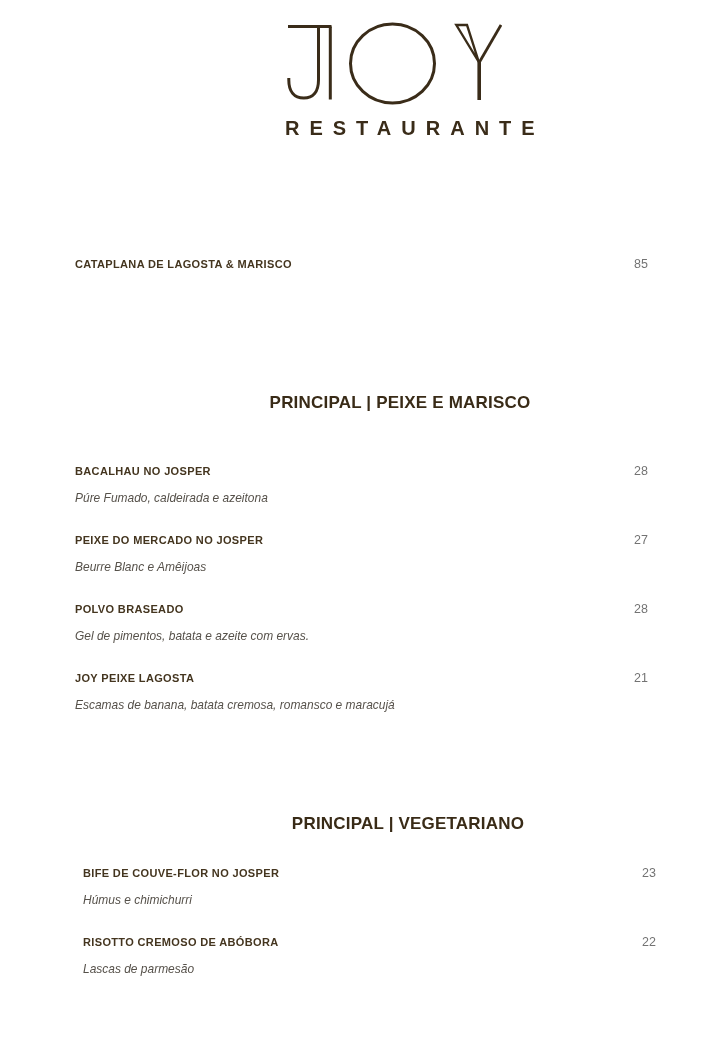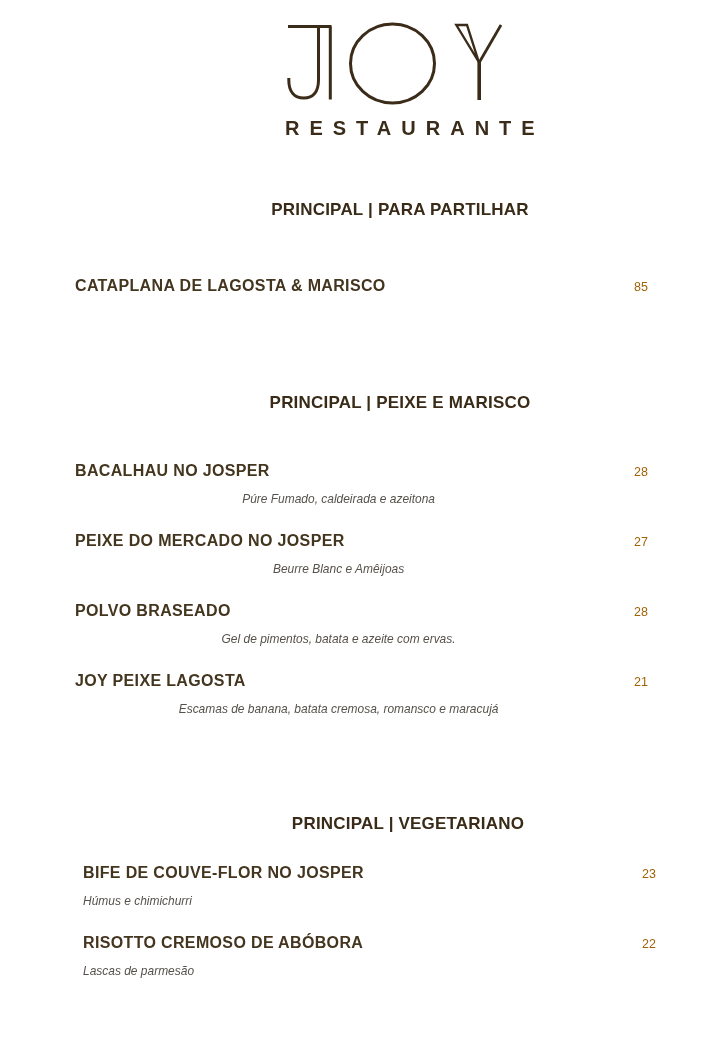--- a/index.html
+++ b/index.html
@@ -54,47 +54,47 @@
   }
   .item { margin-top: 26px; }
   .item:first-child { margin-top: 0; }
   .item-row {
     display: flex;
     justify-content: space-between;
     align-items: baseline;
     line-height: 16px;
   }
   .item-name {
-    font-size: 16px;
+    font-size: 11px;
     font-weight: bold;
     letter-spacing: 0.35px;
     color: #44351f;
     white-space: nowrap;
   }
   .item-price {
     font-size: 12.5px;
     font-weight: normal;
-    color: #a16207;
+    color: #737373;
   }
   .item-desc {
     margin-top: 11px;
     line-height: 16px;
     font-size: 13px;
     font-style: italic;
     color: #56514a;
     transform: scaleX(0.92);
     transform-origin: left center;
     white-space: nowrap;
   }
 
   
   #section-0 { top: 199px; }
   #section-0 .items { margin-top: 57px; }
   #section-1 { top: 392px; }
-  #section-1 .items { margin-top: 49px; text-align: center; }
+  #section-1 .items { margin-top: 49px; }
   #section-2 { top: 813px; padding-left: 8px; }
   #section-2 .items { margin-top: 30px; }
 </style>
 </head>
 <body>
 
 <div class="page">
 
   <div class="logo">
     <svg width="217" height="85" viewBox="0 0 217 85" fill="none" xmlns="http://www.w3.org/2000/svg" aria-label="JOY">
@@ -109,21 +109,20 @@
       <g stroke="#3a2c19" fill="none">
         <path d="M171.3 5 L193.8 42 L182 5 Z" stroke-width="2.4"></path>
         <path d="M216 5 L194.5 42" stroke-width="2.8"></path>
         <path d="M194.2 41 V80" stroke-width="3.6"></path>
       </g>
     </svg>
     <div class="logo-sub">RESTAURANTE</div>
   </div>
 
   <div class="section" id="section-0">
-    <div class="section-heading">PRINCIPAL | PARA PARTILHAR</div>
     <div class="items">
   <div class="item">
     <div class="item-row">
       <span class="item-name">CATAPLANA DE LAGOSTA &amp; MARISCO</span>
       <span class="item-price">85</span>
     </div>
 
   </div>
 </div>
   </div>

